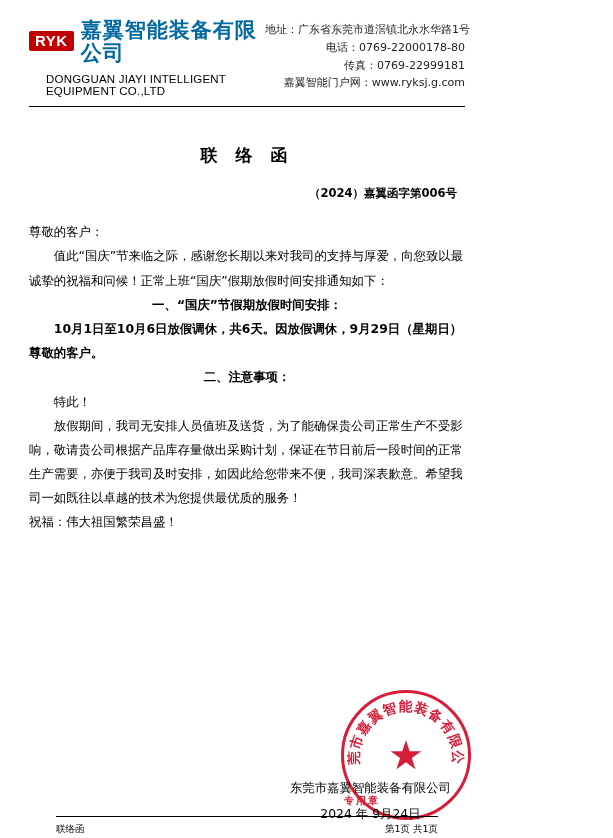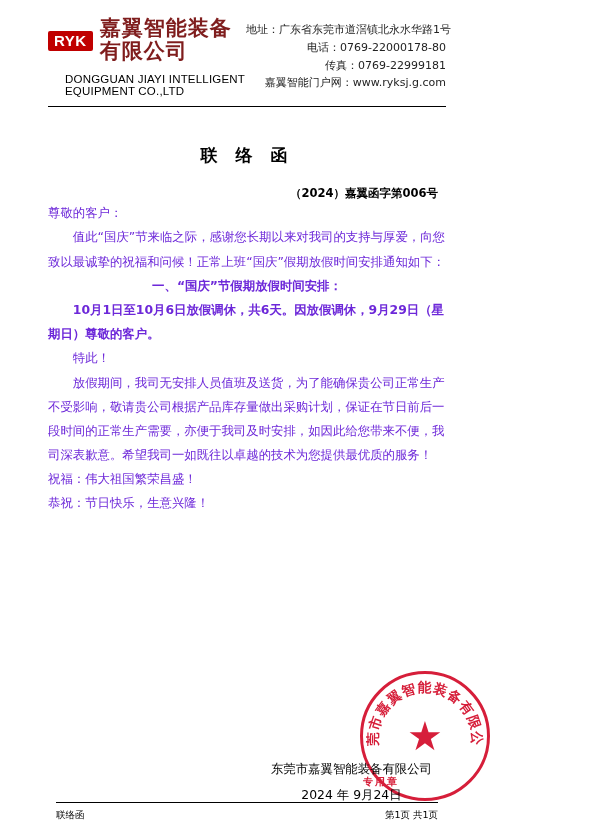--- a/index.html
+++ b/index.html
@@ -13,21 +13,21 @@
     font-family: "Liberation Sans", sans-serif;
     color: #000;
     position: relative;
     overflow: hidden;
   }
   .page {
     position: relative;
     width: 494px;
     height: 838px;
     box-sizing: border-box;
-    padding: 0 48px;
+    padding: 0 29px;
   }
 
   
   .letterhead {
     display: flex;
     align-items: flex-start;
     justify-content: space-between;
     padding-top: 18px;
   }
   .brand-block {
@@ -45,25 +45,25 @@
     color: #ffffff;
     font-family: "Liberation Sans", sans-serif;
     font-weight: bold;
     font-size: 15px;
     letter-spacing: 0.5px;
     padding: 2px 6px 3px 6px;
     line-height: 1;
     border-radius: 2px;
   }
   .company-cn {
-    font-family: Liberation Mono, monospace;
+    font-family: Liberation Sans, sans-serif;
     font-weight: bold;
     font-size: 21px;
     letter-spacing: 1px;
-    color: #7f1d1d;
+    color: #0369a1;
     line-height: 1.1;
   }
   .company-en {
     font-family: "Liberation Sans", sans-serif;
     font-size: 11.5px;
     letter-spacing: 0.2px;
     color: #000;
     margin-top: 9px;
     margin-left: 17px;
   }
@@ -102,22 +102,22 @@
     font-size: 11.5px;
     margin-top: 19px;
     padding-right: 8px;
   }
 
   
   .body-text {
     font-family: "DejaVu Sans", sans-serif;
     font-size: 12.4px;
     line-height: 1.95;
-    color: #6d28d9;
-    margin-top: 0;
+    color: #000000;
+    margin-top: 19px;
   }
   .body-text p {
     margin: 0;
   }
   .indent {
     text-indent: 2em;
   }
   .bold {
     font-weight: bold;
   }
@@ -189,21 +189,21 @@
     font-family: "DejaVu Sans", sans-serif;
     font-size: 12.4px;
     line-height: 2.1;
   }
 
   
   .footer {
     position: absolute;
     left: 56px;
     right: 56px;
-    bottom: 16px;
+    bottom: 2px;
   }
   .footer-rule {
     border: 0;
     border-top: 1px solid #000;
     margin: 0 0 6px 0;
   }
   .footer-row {
     display: flex;
     justify-content: space-between;
     font-family: "DejaVu Sans", sans-serif;
@@ -235,24 +235,24 @@
   <hr class="rule">
 
   <div class="doc-title">联 络 函</div>
   <div class="doc-number">（2024）嘉翼函字第006号</div>
 
   <div class="body-text">
     <p>尊敬的客户：</p>
     <p class="indent">值此“国庆”节来临之际，感谢您长期以来对我司的支持与厚爱，向您致以最诚挚的祝福和问候！正常上班“国庆”假期放假时间安排通知如下：</p>
     <p class="bold para-gap">一、“国庆”节假期放假时间安排：</p>
     <p class="bold indent">10月1日至10月6日放假调休，共6天。因放假调休，9月29日（星期日）尊敬的客户。</p>
+    <p class="bold para-gap">二、注意事项：</p>
     <p class="indent">特此！</p>
     <p class="indent">放假期间，我司无安排人员值班及送货，为了能确保贵公司正常生产不受影响，敬请贵公司根据产品库存量做出采购计划，保证在节日前后一段时间的正常生产需要，亦便于我司及时安排，如因此给您带来不便，我司深表歉意。希望我司一如既往以卓越的技术为您提供最优质的服务！</p>
     <p>祝福：伟大祖国繁荣昌盛！</p>
-    <p>恭祝：节日快乐，生意兴隆！</p>
   </div>
 
   <div class="sign-area">
     <div class="stamp">
       <div class="stamp-inner">
         <svg class="stamp-arc-text" viewBox="0 0 118 118">
           <defs>
             <path id="arcpath" d="M 14,62 A 45,45 0 1 1 104,62"></path>
           </defs>
           <text>

